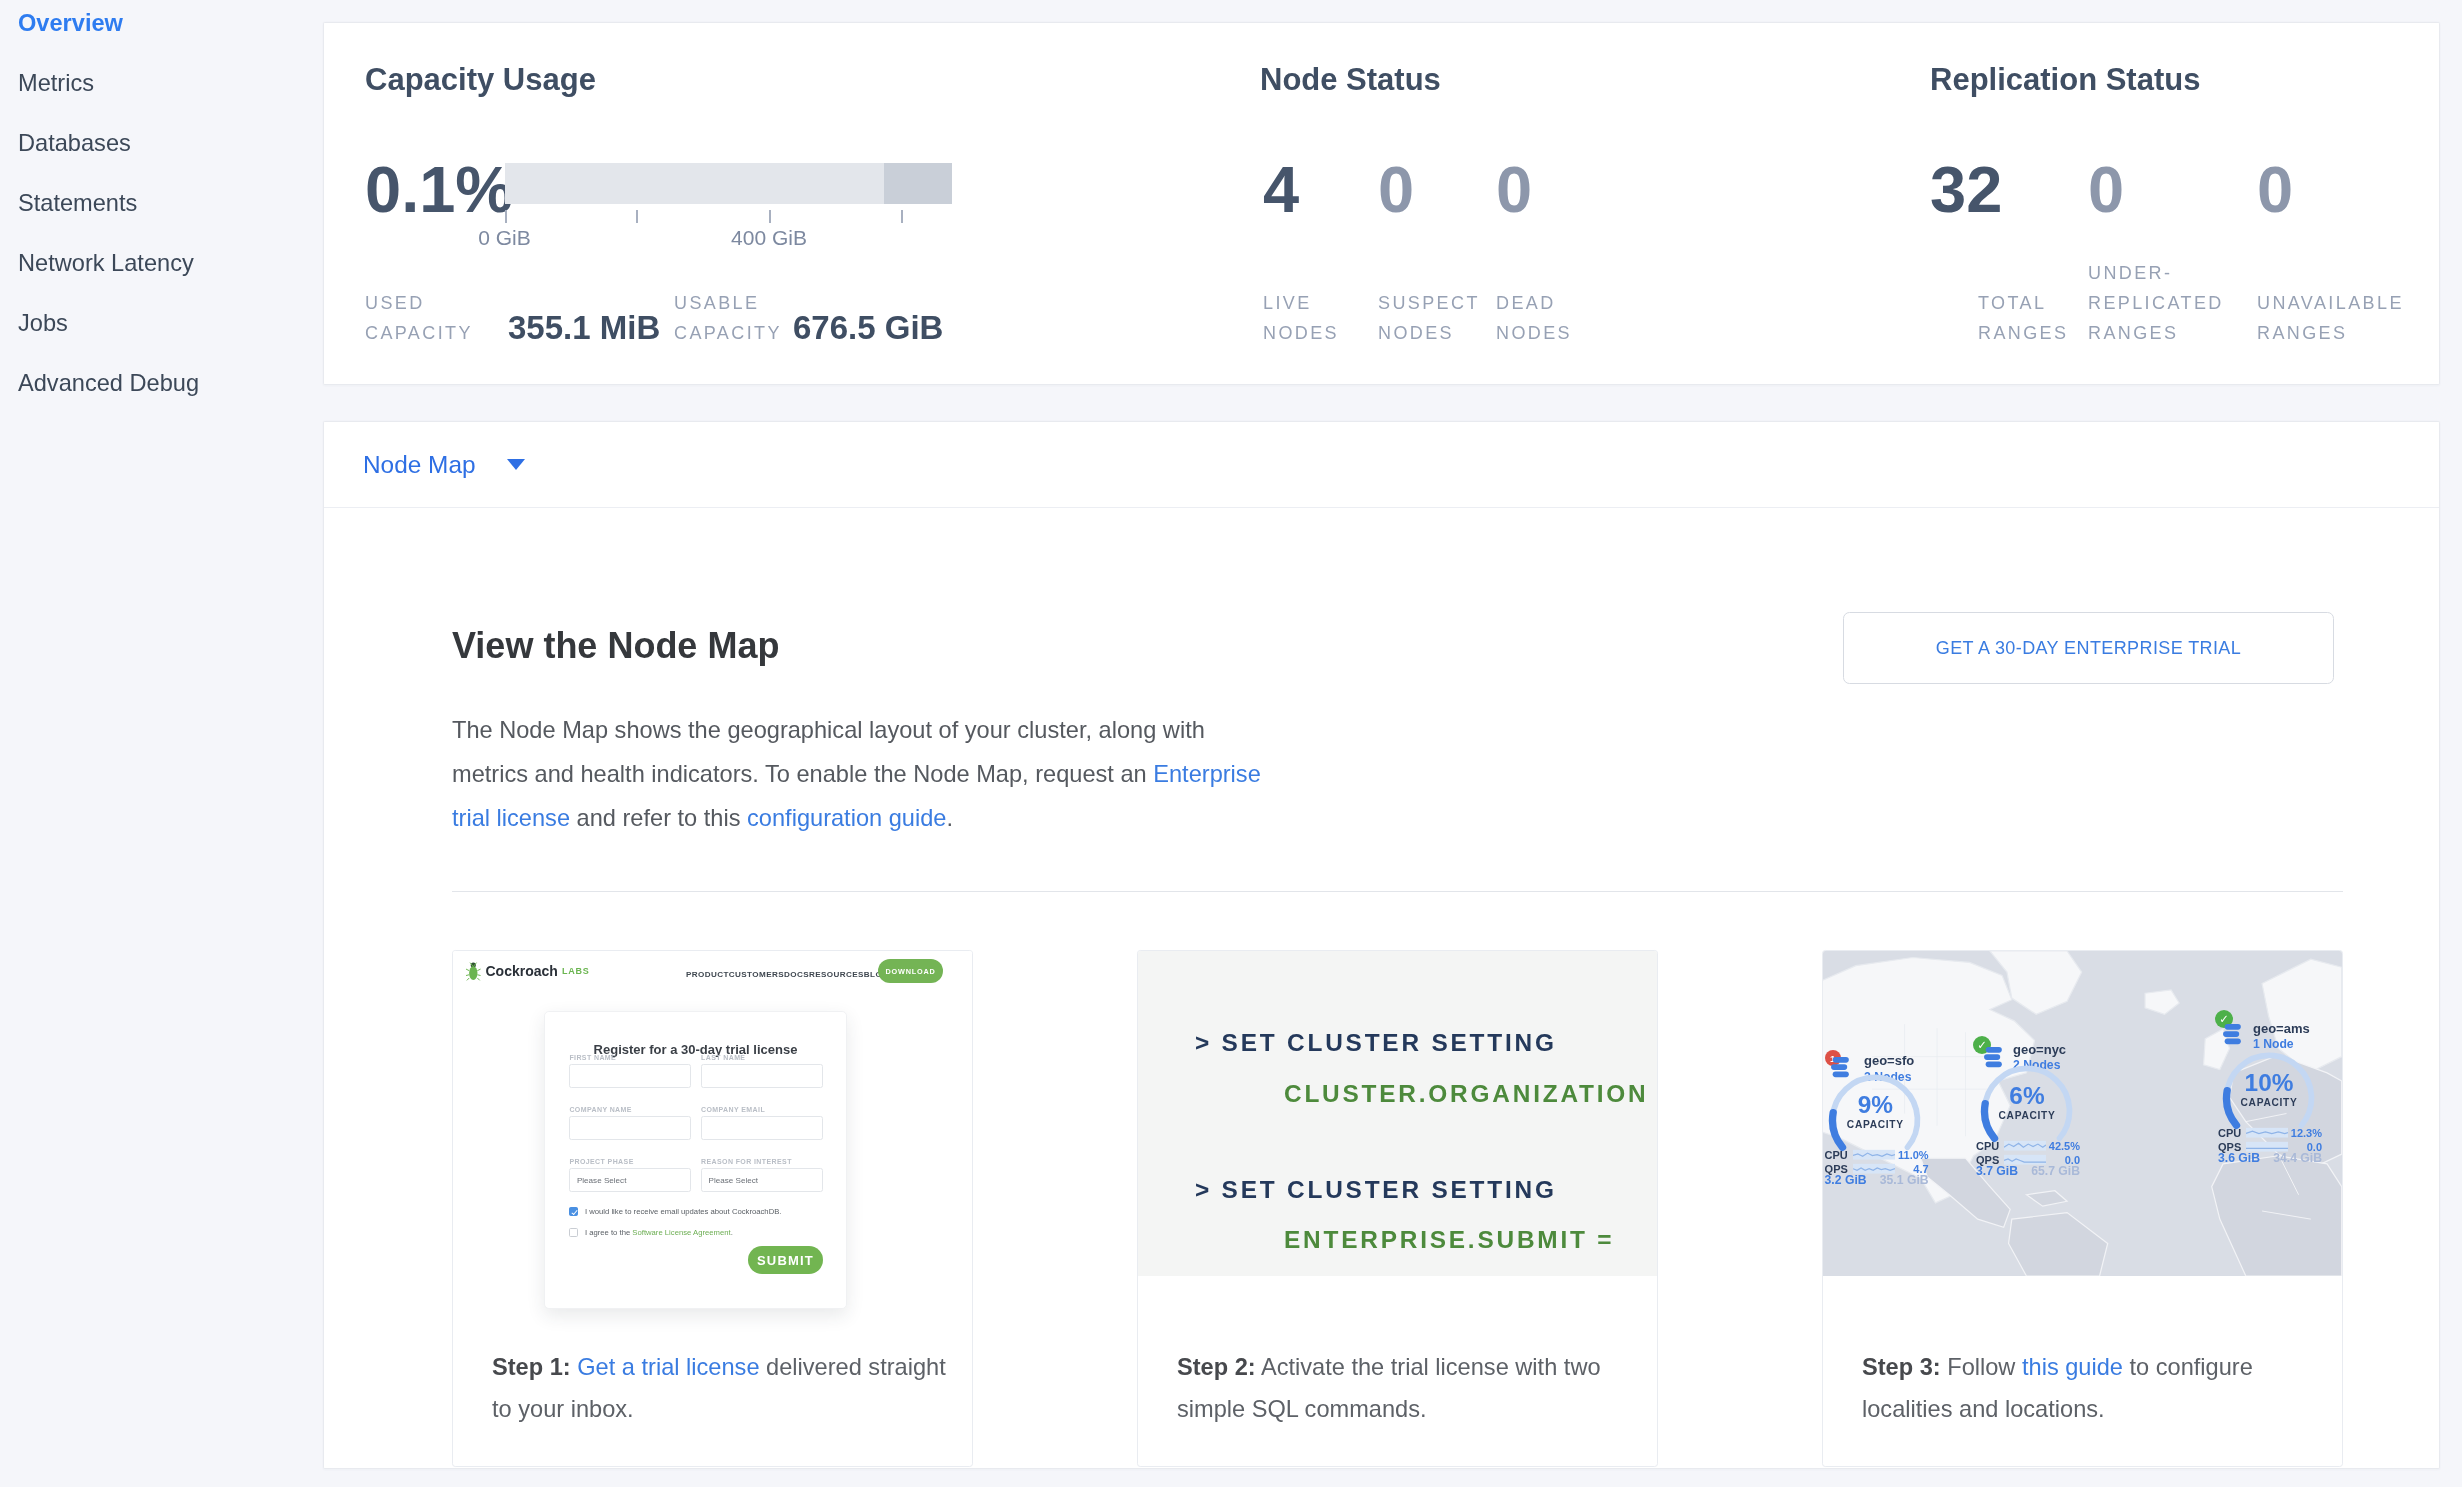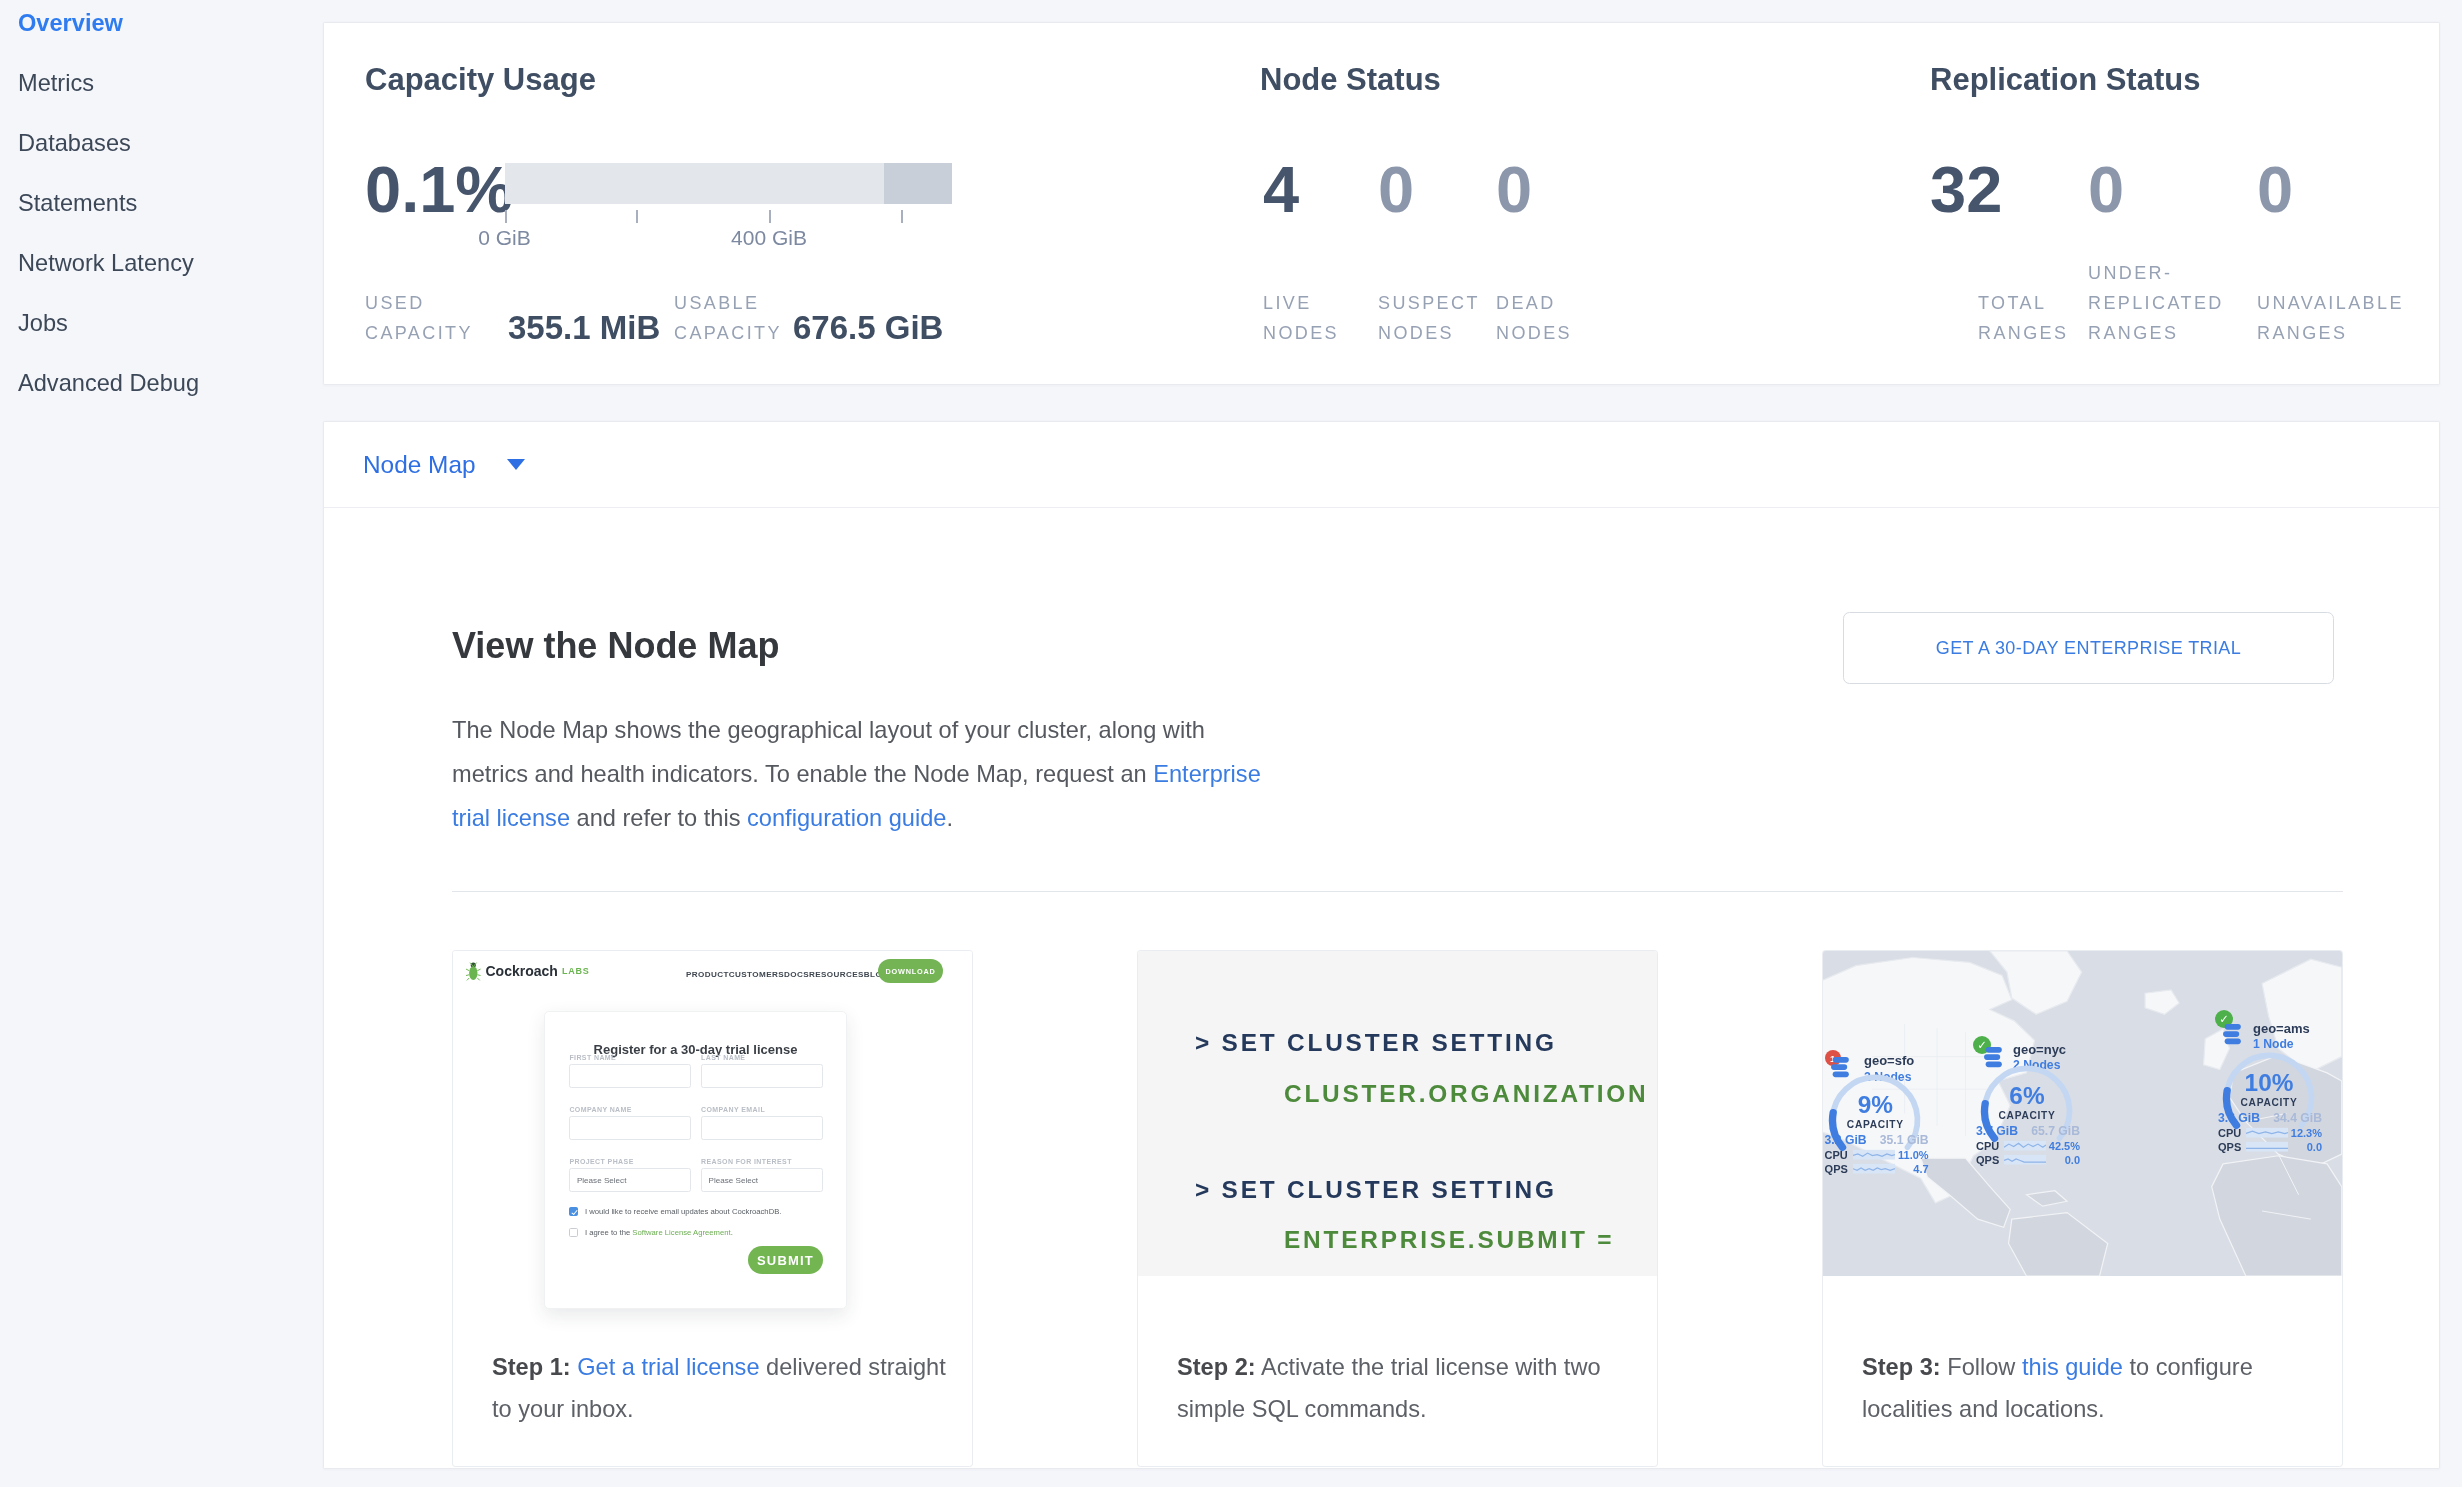--- a/index.html
+++ b/index.html
@@ -93,21 +93,21 @@
   .map-area { position:absolute; left:0; top:0; width:519px; height:325px; background:#d9dde5; overflow:hidden; }
   .map-area svg.world { position:absolute; left:0; top:0; }
   .mnode { position:absolute; }
   .mnode .name  { font-size:13px; font-weight:700; color:#2c3c58; white-space:nowrap; }
   .mnode .count { font-size:12.2px; font-weight:700; color:#3f7de0; white-space:nowrap; }
   .gauge { position:absolute; width:98px; height:98px; }
   .pct { position:absolute; width:98px; text-align:center; font-size:24.4px; font-weight:700; color:#3f7de0; }
   .capword { position:absolute; width:98px; text-align:center; font-size:10.2px; font-weight:700;
              color:#2c3c58; letter-spacing:0.7px; }
   .gibrow { position:absolute; width:104px; display:flex; justify-content:space-between;
-            font-size:12.2px; font-weight:600; }
+            font-size:12.2px; font-weight:600;margin-top:40px; }
   .gibrow .used { color:#3f7de0; } .gibrow .total { color:#a9b9d8; }
   .mrow { position:absolute; width:104px; display:flex; align-items:center; font-size:11px; font-weight:700; }
   .mrow .mlabel { color:#2c3c58; width:28px; }
   .mrow .mval { margin-left:auto; color:#3f7de0; }
   .check-badge { position:absolute; width:18px; height:18px; border-radius:50%; background:#4db04a;
                  color:#fff; font-size:11.4px; display:flex; align-items:center; justify-content:center; }
   .warn-badge { position:absolute; width:16.3px; height:16.3px; border-radius:50%; background:#dd5147;
                 color:#fff; font-size:9.8px; font-weight:700; display:flex; align-items:center; justify-content:center; }
 </style>
 </head>

